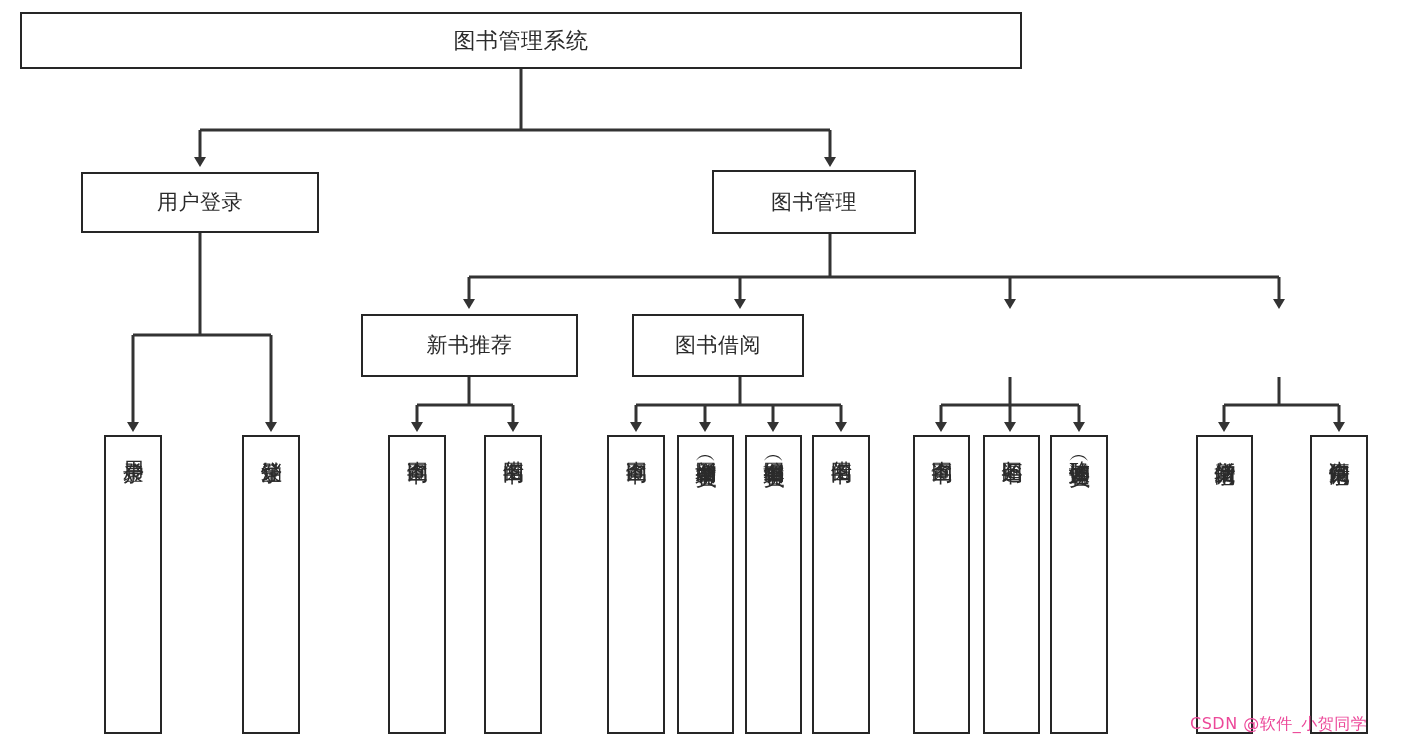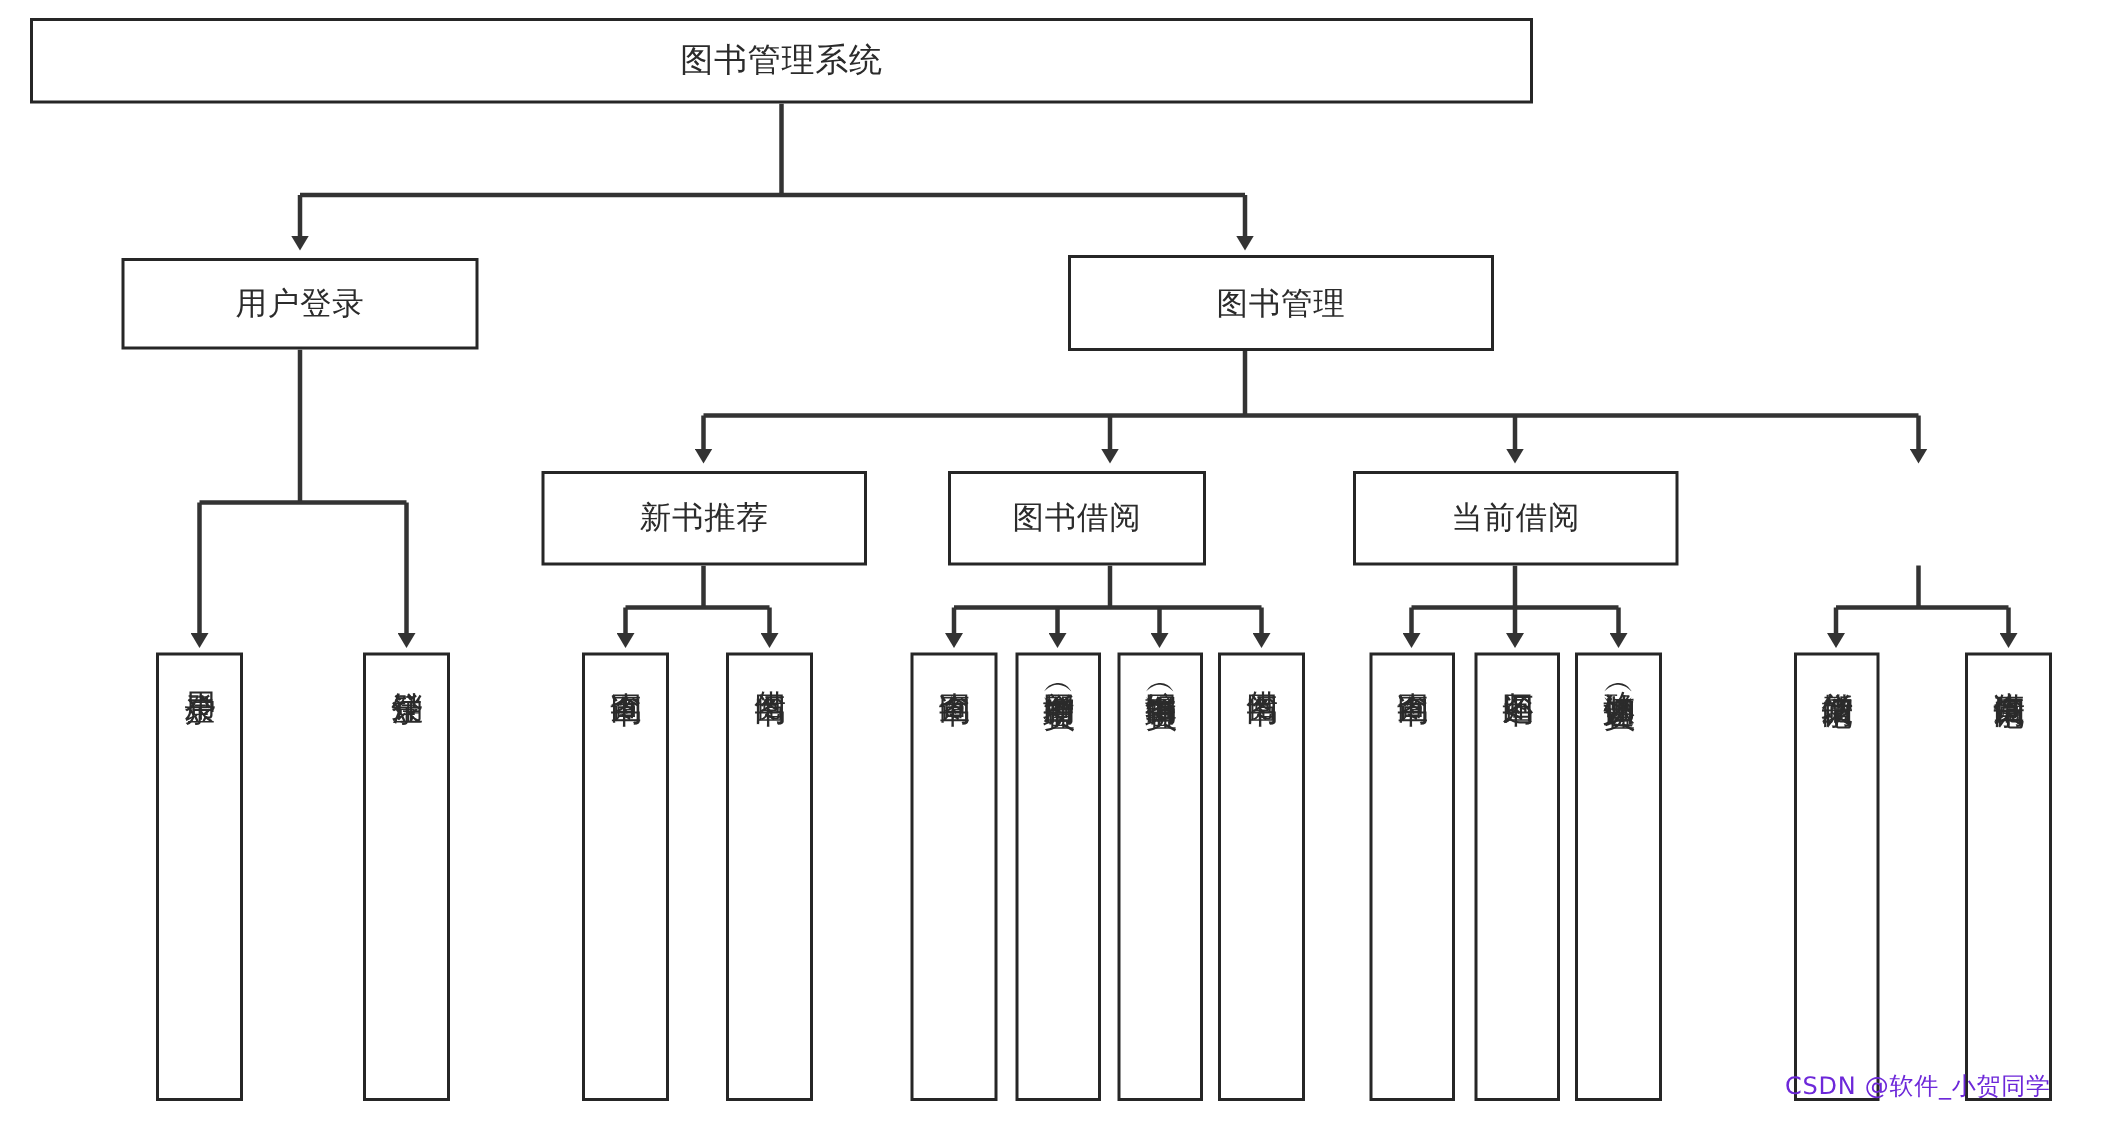--- a/index.html
+++ b/index.html
@@ -50,21 +50,21 @@
     font-size:21px;
     writing-mode:vertical-rl;
     text-orientation:upright;
     letter-spacing:1px;
     line-height:1.0;
   }
   .watermark{
     position:absolute;
     left:1190px;top:714px;
     font-size:16px;
-    color:#6d28d9;
+    color:#ec4899;
     letter-spacing:0.5px;
     white-space:nowrap;
     font-family:"DejaVu Sans","Liberation Sans",sans-serif;
   }
 </style>
 </head>
 <body>
 
 <div id="diagram">
 
@@ -118,32 +118,29 @@
     </g>
   </svg>
 
   <div class="node h root" style="left:20px;top:12px;width:1002px;height:57px;">
     <span class="label">图书管理系统</span>
   </div>
 
   <div class="node h" style="left:81px;top:172px;width:238px;height:61px;">
     <span class="label">用户登录</span>
   </div>
-  <div class="node h" style="left:712px;top:170px;width:284px;height:64px;">
+  <div class="node h" style="left:712px;top:170px;width:204px;height:64px;">
     <span class="label">图书管理</span>
   </div>
 
   <div class="node h" style="left:361px;top:314px;width:217px;height:63px;">
     <span class="label">新书推荐</span>
   </div>
   <div class="node h" style="left:632px;top:314px;width:172px;height:63px;">
     <span class="label">图书借阅</span>
-  </div>
-  <div class="node h" style="left:902px;top:314px;width:217px;height:63px;">
-    <span class="label">当前借阅</span>
   </div>
 
   <div class="node v" style="left:104px;top:435px;width:58px;height:299px;">
     <span class="label">用户登录</span>
   </div>
   <div class="node v" style="left:242px;top:435px;width:58px;height:299px;">
     <span class="label">注销登录</span>
   </div>
 
   <div class="node v" style="left:388px;top:435px;width:58px;height:299px;">

